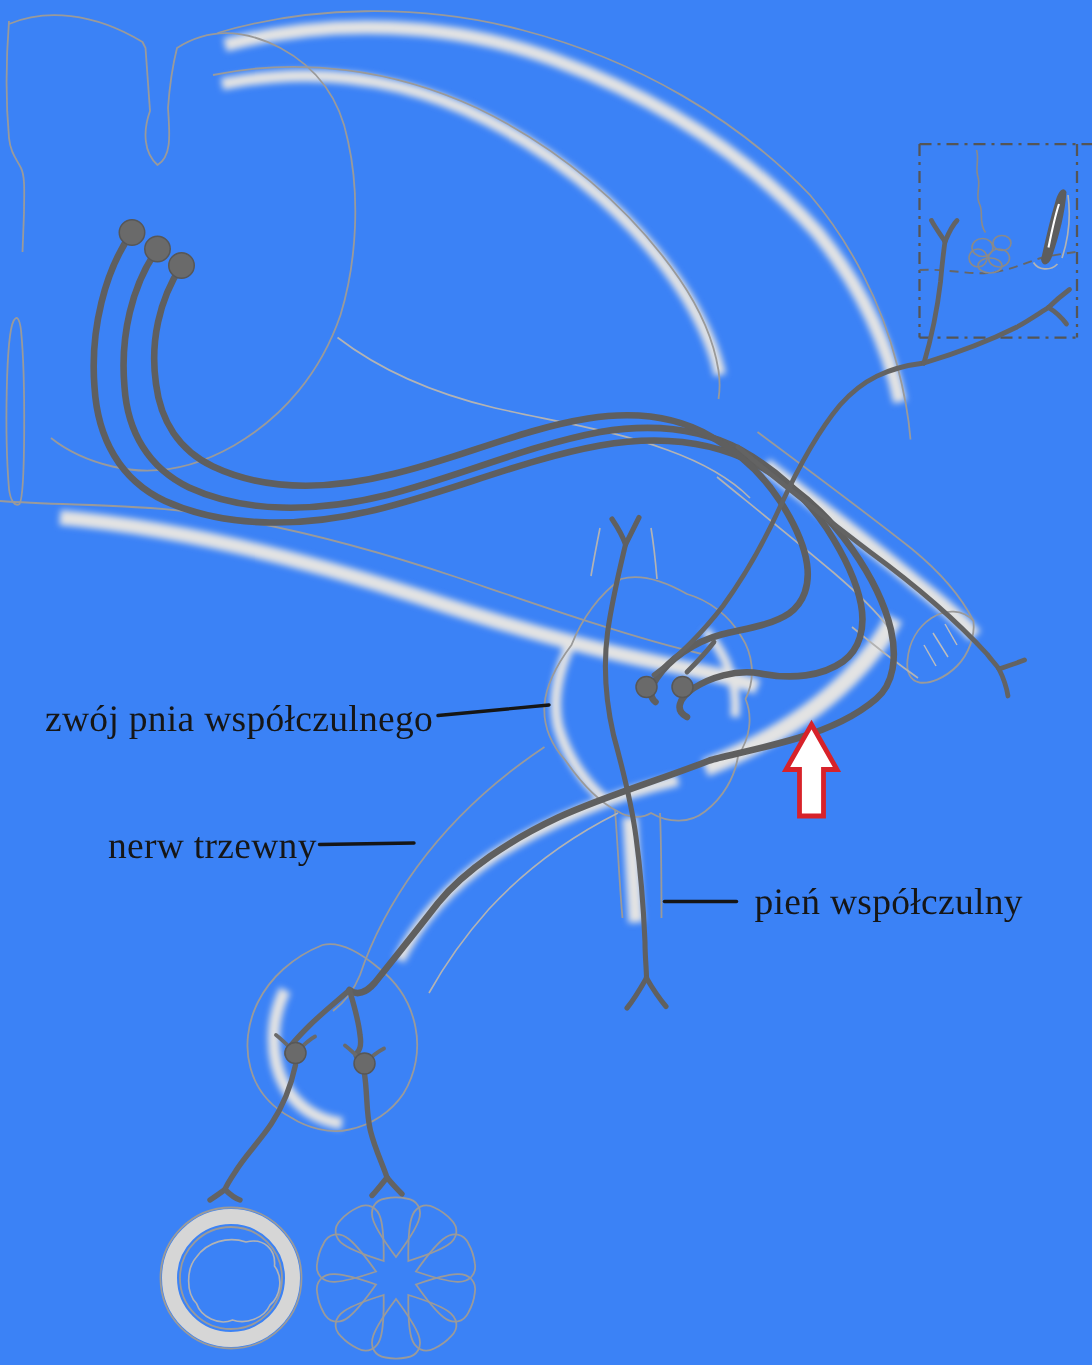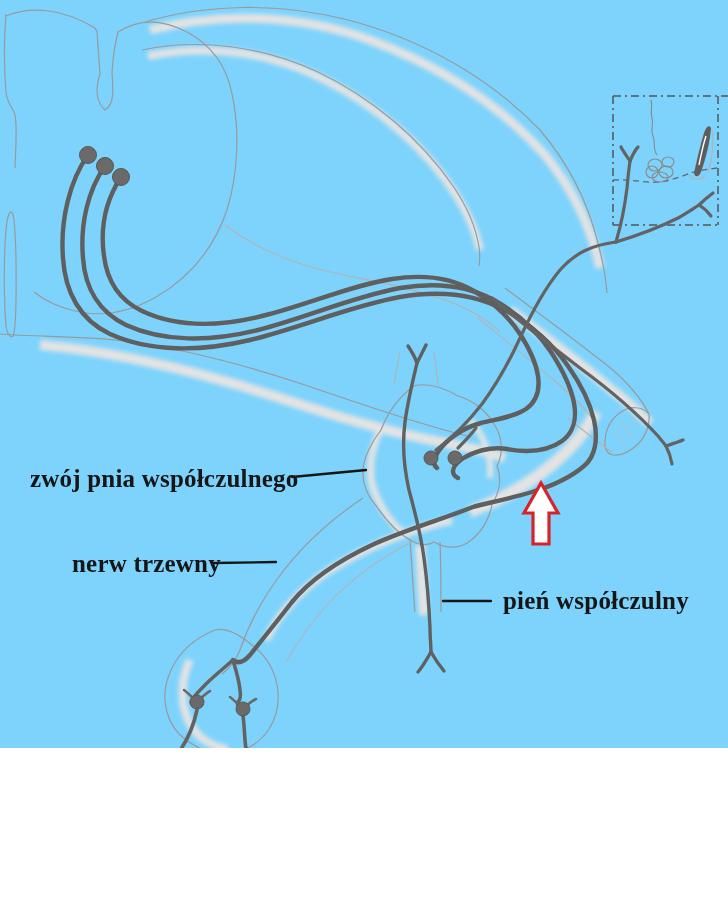--- a/index.html
+++ b/index.html
@@ -1,17 +1,17 @@
 <!DOCTYPE html>
 <html><head>
 <meta charset="utf-8">
 <style>
   html,body{margin:0;padding:0;background:#ffffff;}
-  .page{position:relative;width:728px;height:748px;background:#7dd3fc;overflow:hidden;
-        font-family:"Liberation Serif", serif;font-weight:bold;}
+  .page{position:relative;width:728px;height:910px;background:#3b82f6;overflow:hidden;
+        font-family:"Liberation Serif", serif;}
   svg{display:block;}
   .o{fill:none;stroke:#9a9a9a;stroke-width:1.2;}
   .o2{fill:none;stroke:#b3b3b3;stroke-width:1.1;}
   .fz{fill:none;stroke:#e3e3e3;}
   .fiber{fill:none;stroke:#5f5f5f;stroke-width:4.4;stroke-linecap:round;}
   .fiber2{fill:none;stroke:#636363;stroke-width:3.2;stroke-linecap:round;}
   .fiber3{fill:none;stroke:#636363;stroke-width:3.6;stroke-linecap:round;}
   .trunk{fill:none;stroke:#606060;stroke-width:3.4;stroke-linecap:round;}
   .stub{fill:none;stroke:#6a6a6a;stroke-width:2.6;stroke-linecap:round;}
   .soma{fill:#6a6a6a;stroke:#575757;stroke-width:1;}

